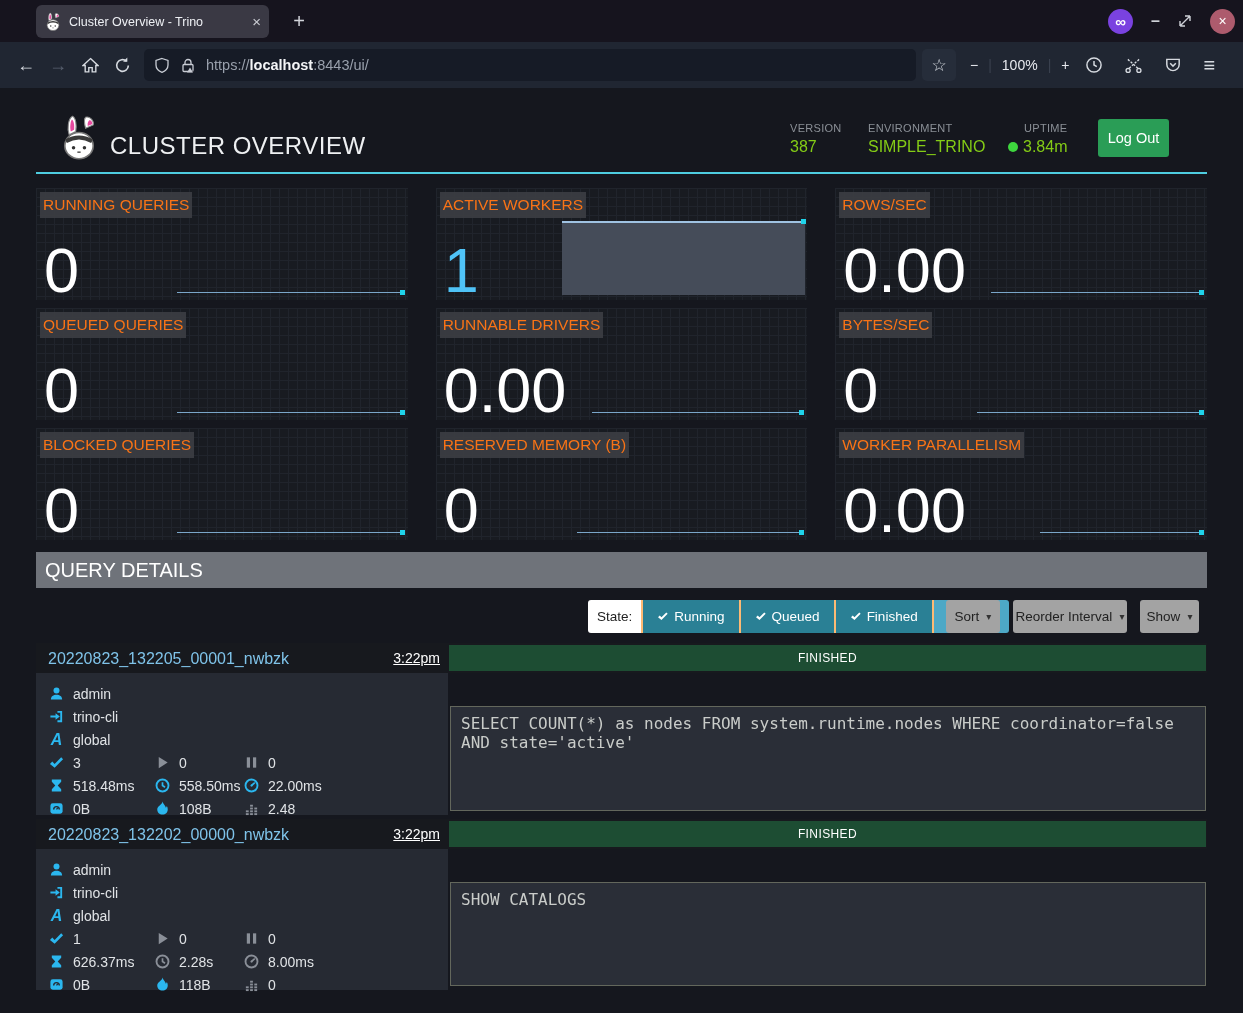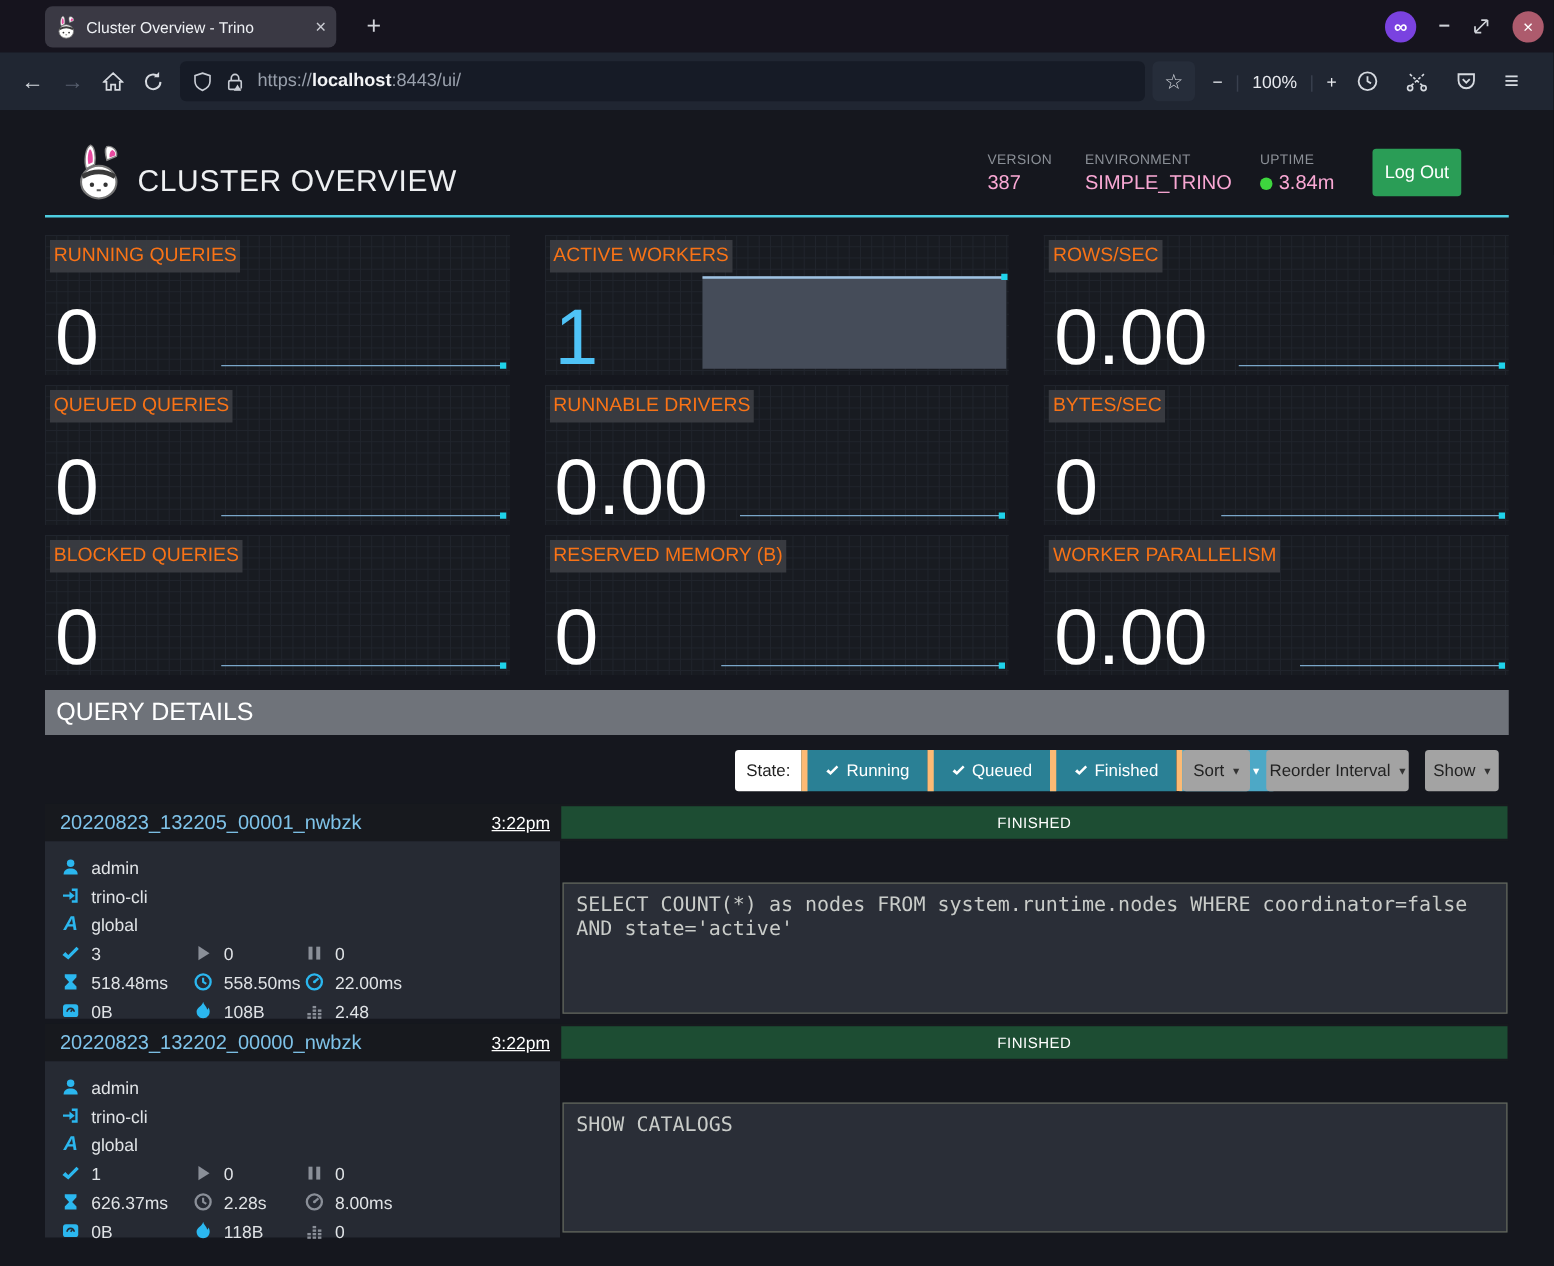--- a/index.html
+++ b/index.html
@@ -37,22 +37,22 @@
   .sep { color:#39404e; }
   .tb-right { display:flex; align-items:center; margin-left:16px; gap:21px; }
 
   
   .page { position:absolute; top:88px; left:0; right:0; height:925px; background:#15171e; }
 
   .hdr-logo { position:absolute; left:57px; top:26px; }
   .hdr-title { position:absolute; left:110px; top:44px; font-size:24px; color:#eef0f2; letter-spacing:.5px; }
   .meta { position:absolute; top:34px; }
   .meta .lbl { font-size:11px; color:#8b9097; letter-spacing:.3px; }
-  .meta .val { font-size:16px; color:#f9a8d4; margin-top:4px; display:flex; align-items:center; gap:5px; }
-  .meta-version { left:790px; } .meta-env { left:868px; } .meta-uptime { left:1008px; }
+  .meta .val { font-size:16px; color:#84cc16; margin-top:4px; display:flex; align-items:center; gap:5px; }
+  .meta-version { left:790px; } .meta-env { left:868px; } .meta-uptime { left:1008px;text-align:right; }
   .updot { width:10px; height:10px; border-radius:50%; background:#3ed63e; }
   .logout { position:absolute; left:1098px; top:31px; width:71px; height:38px; background:#2a9d56;
             border:none; border-radius:3px; color:#fff; font-size:14.5px; font-family:inherit; }
   .hdr-line { position:absolute; left:36px; right:36px; top:84px; height:2px; background:#4ecde0; }
 
   .tiles { position:absolute; left:36px; top:100px; width:1171px; display:grid;
            grid-template-columns:repeat(3,1fr); column-gap:28px; row-gap:8px; }
   .tile { position:relative; height:112px; background:#181b21;
           background-image:linear-gradient(#20242c 1px, transparent 1px),
                            linear-gradient(90deg,#20242c 1px, transparent 1px);
@@ -71,21 +71,21 @@
             color:#fff; font-size:20px; line-height:36px; padding-left:9px; }
 
   .filterrow { position:absolute; left:0; right:0; top:512px; height:33px; }
   .search { position:absolute; left:36px; width:542px; height:33px; border:none; border-radius:3px;
             font-size:13.5px; padding:0 11px; font-family:inherit; color:#333; }
   .search::placeholder { color:#7d7d7d; }
   .stategrp { position:absolute; left:588px; height:33px; display:flex; }
   .statelbl { background:#fff; color:#222; font-size:13.5px; display:flex; align-items:center;
               padding:0 9px; border-radius:3px 0 0 3px; }
   .sbtn { background:#2a8095; color:#fff; font-size:13.5px; display:flex; align-items:center; gap:6px;
-          padding:0 14px; border-left:5px solid #fdba74; }
+          padding:0 14px; border-left:2px solid #fdba74; }
   .sbtn.failed { background:#4da8c6; border-radius:0 3px 3px 0; }
   .caret { font-size:10px; }
   .wbtn { position:absolute; height:33px; background:#a3a3a3; border:none; border-radius:3px; color:#222;
           font-size:13.5px; font-family:inherit; display:flex; align-items:center; justify-content:center; gap:7px; }
   .wbtn .caret { color:#333; }
   .btn-sort { left:946px; width:54px; } .btn-reorder { left:1013px; width:114px; } .btn-show { left:1140px; width:59px; }
 
   .qrows { position:absolute; left:36px; width:1171px; top:555px; }
   .qhead { position:relative; height:30px; background:#17191e; }
   .qhead.second { margin-top:3px; }

